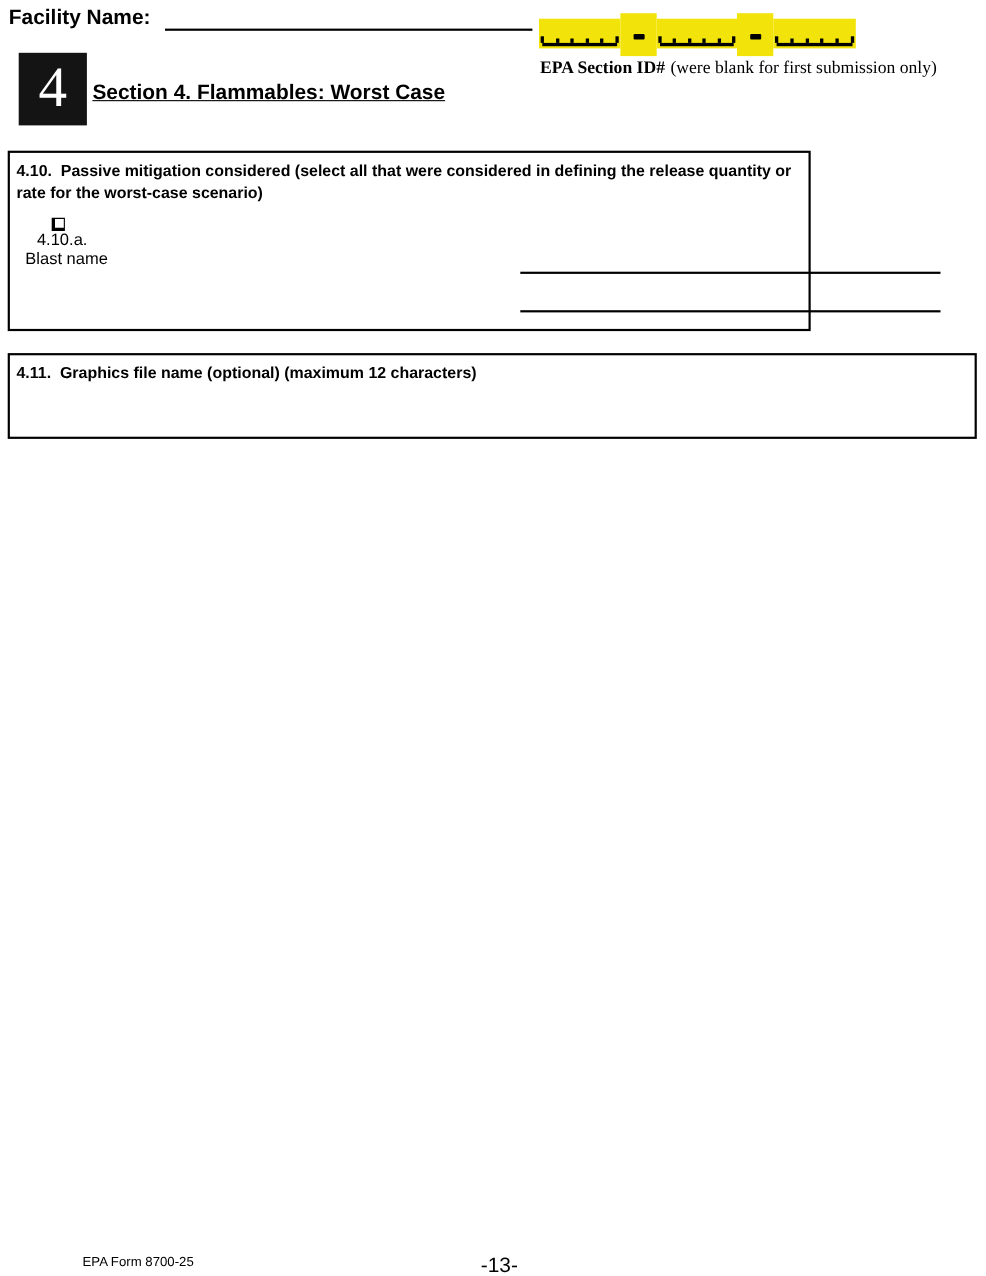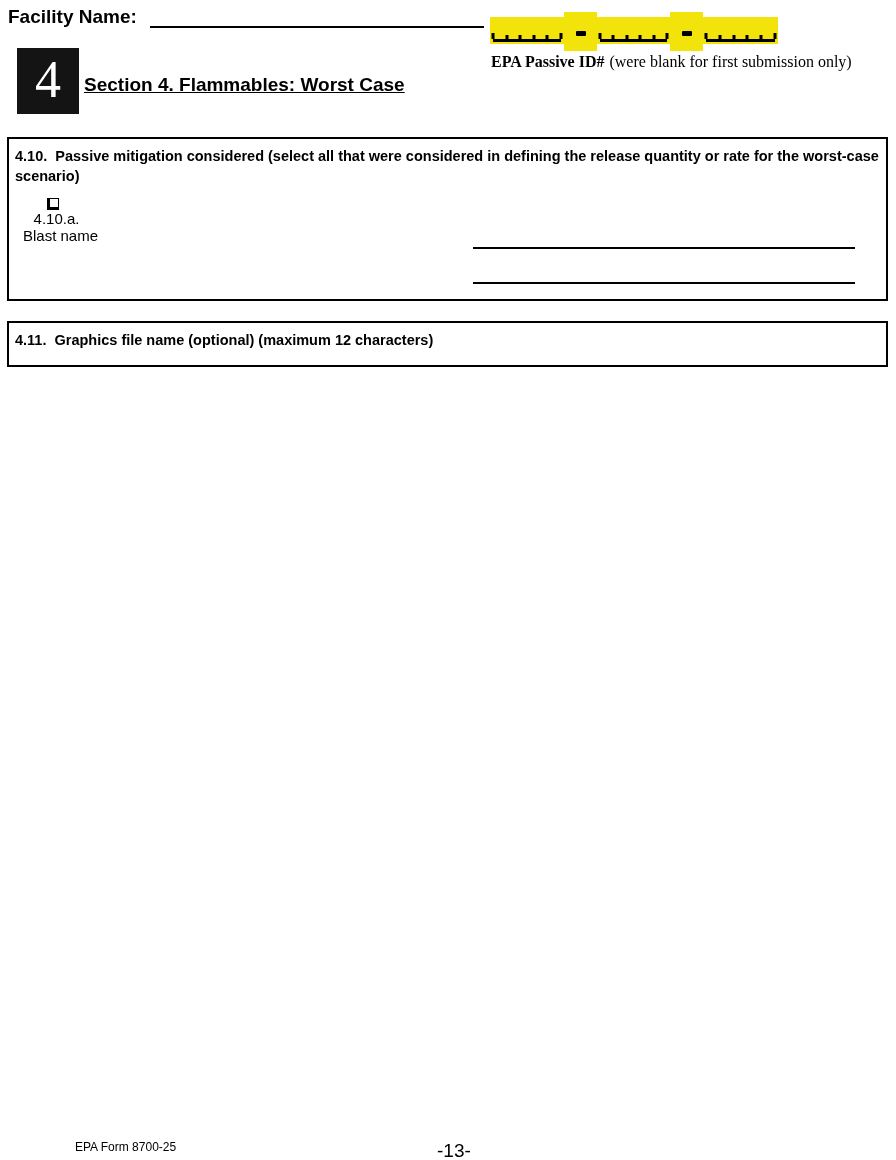--- a/index.html
+++ b/index.html
@@ -30,22 +30,22 @@
   
   .section-badge {
     left:17px; top:48px; width:62px; height:66px; background:#141414;
     color:#fff; font-family:"Liberation Serif", serif; font-size:52px;
     text-align:center; line-height:64px;
   }
   .section-title { left:84px; top:74px; font-size:19px; font-weight:bold;text-decoration:underline; }
 
   
   .qbox { border:2px solid #000; background:#fff; }
-  .box410 { left:7px; top:137px; width:881px; height:164px; }
-  .box411 { left:7px; top:321px; width:881px; height:46px; }
+  .box410 { left:7px; top:137px; width:730px; height:164px; }
+  .box411 { left:7px; top:321px; width:881px; height:78px; }
   .qheader {
     position:absolute; left:6px; right:6px; top:7px;
     font-size:14.5px; font-weight:bold; line-height:20px; white-space:pre-wrap;
   }
   .option { position:absolute; top:59px; font-size:15px; display:flex; align-items:center;flex-direction:column; }
   .option-a { left:6px; }
   .option-b { left:453px; }
   .cb {
     display:inline-block; width:12px; height:12px; background:#fff;
     border-style:solid; border-color:#000; border-width:1.5px 1.5px 3px 3px;
@@ -100,21 +100,21 @@
         <div class="tick" style="left: 20%;"></div>
         <div class="tick" style="left: 40%;"></div>
         <div class="tick" style="left: 60%;"></div>
         <div class="tick" style="left: 80%;"></div>
         <div class="tick tick-end" style="left: 100%;"></div>
       </div>
     </div>
   </div>
 
 <div class="abs epa-caption">
-  <b>EPA Passive ID#</b><span class="note">(were blank for first submission only)</span>
+  <b>EPA Section ID#</b><span class="note">(were blank for first submission only)</span>
 </div>
 
 <div class="abs section-badge">4</div>
 <div class="abs section-title">Section 4. Flammables: Worst Case</div>
 
 <div class="abs qbox box410">
   <div class="qheader">4.10.  Passive mitigation considered (select all that were considered in defining the release quantity or rate for the worst-case scenario)</div>
 
   <div class="option option-a">
     <span class="cb"></span>

